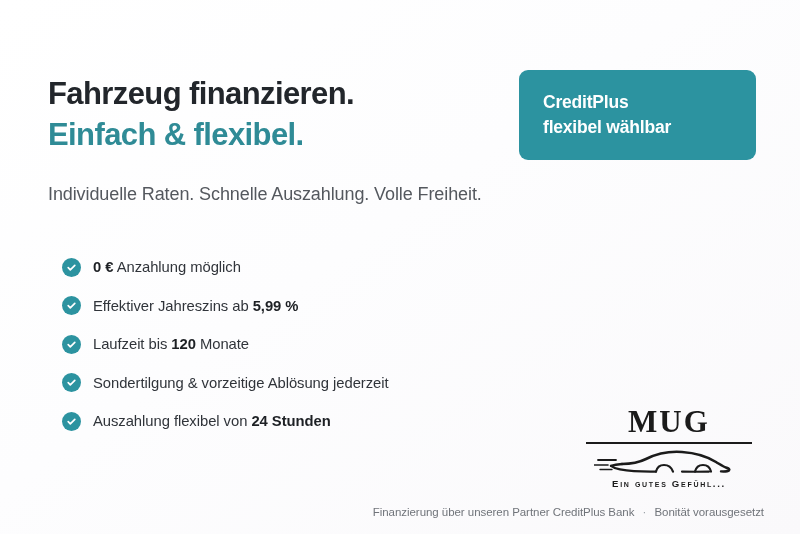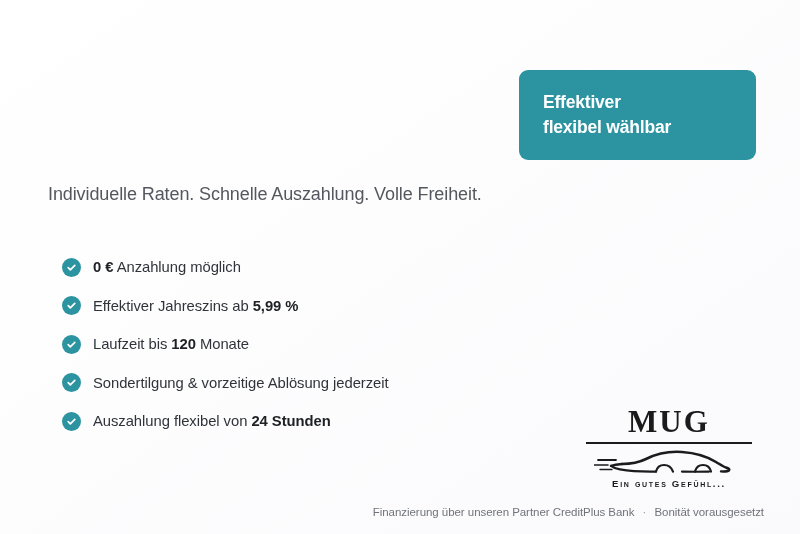--- a/index.html
+++ b/index.html
@@ -180,25 +180,29 @@
   .footer-sep {
     padding: 0 5px;
     color: #9aa0a6;
   }
 </style>
 </head>
 <body>
 
 <div class="banner">
 
+  <div class="headline">
+    <span class="headline-line1">Fahrzeug finanzieren.</span>
+    <span class="headline-line2">Einfach &amp; flexibel.</span>
+  </div>
 
   <div class="subhead">Individuelle Raten. Schnelle Auszahlung. Volle Freiheit.</div>
 
   <div class="badge">
-    <span class="badge-line">Effektiver</span>
+    <span class="badge-line">CreditPlus</span>
     <span class="badge-line">flexibel wählbar</span>
   </div>
 
   <ul class="benefits">
 
     <li class="benefit-item">
       <span class="check-icon">
         <svg width="11" height="11" viewBox="0 0 11 11" aria-hidden="true">
           <path d="M2.2 5.7 L4.3 7.8 L8.8 3.3" fill="none" stroke="#ffffff" stroke-width="1.7" stroke-linecap="round" stroke-linejoin="round"></path>
         </svg>

